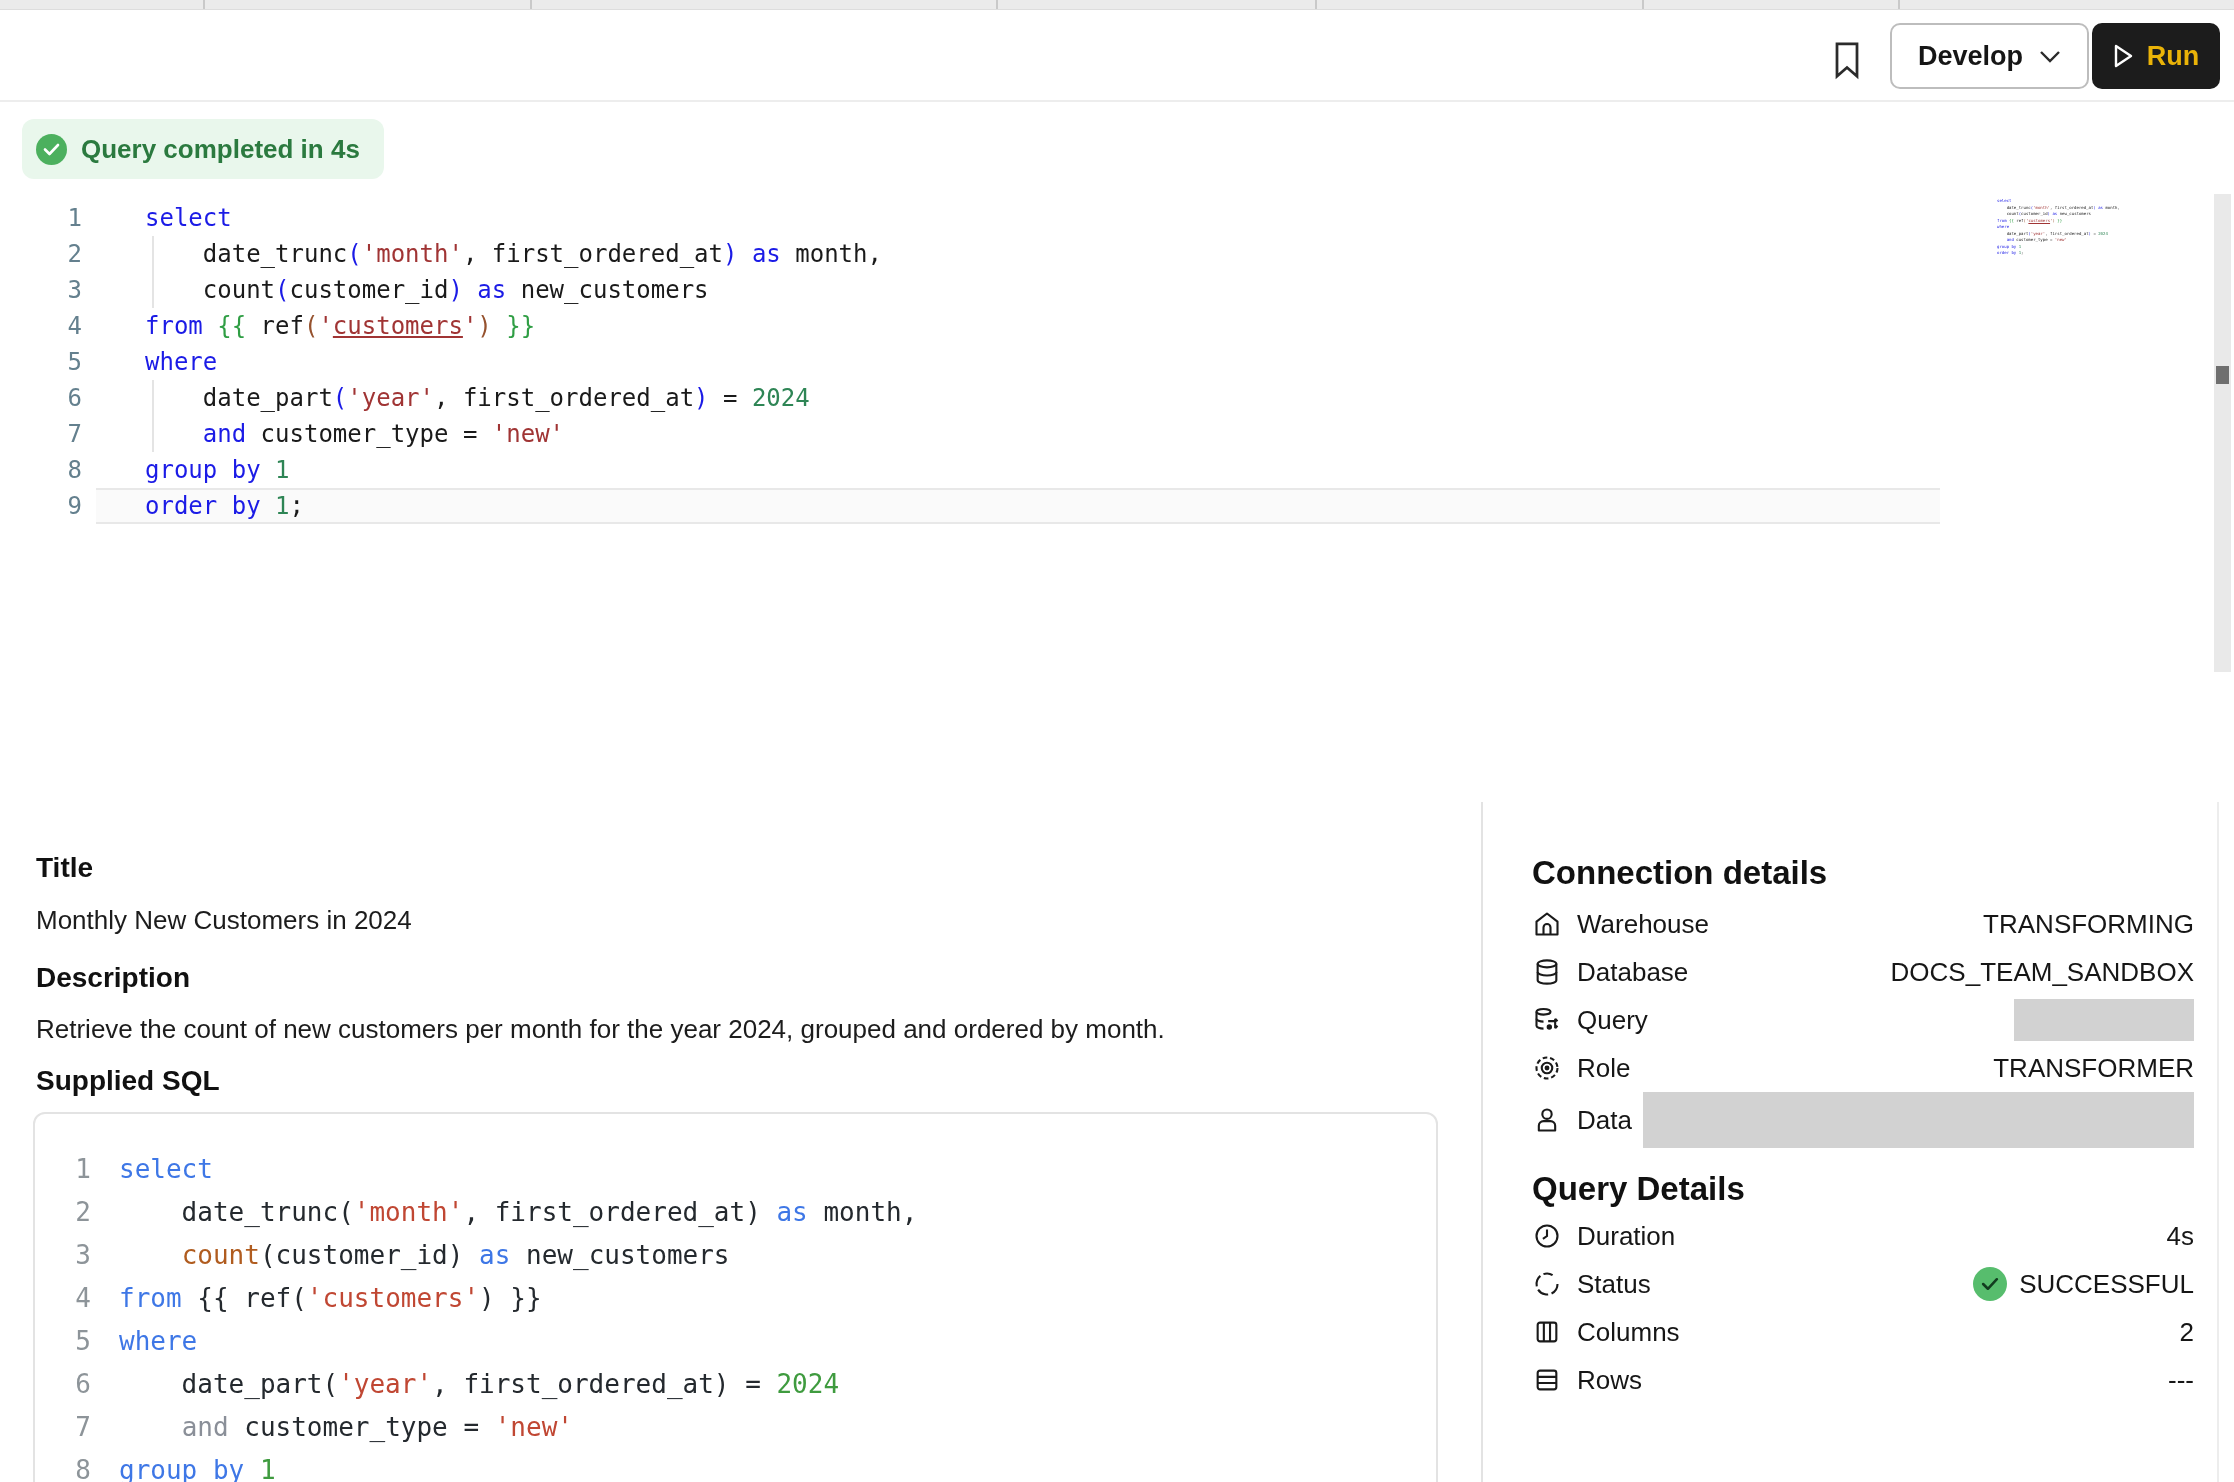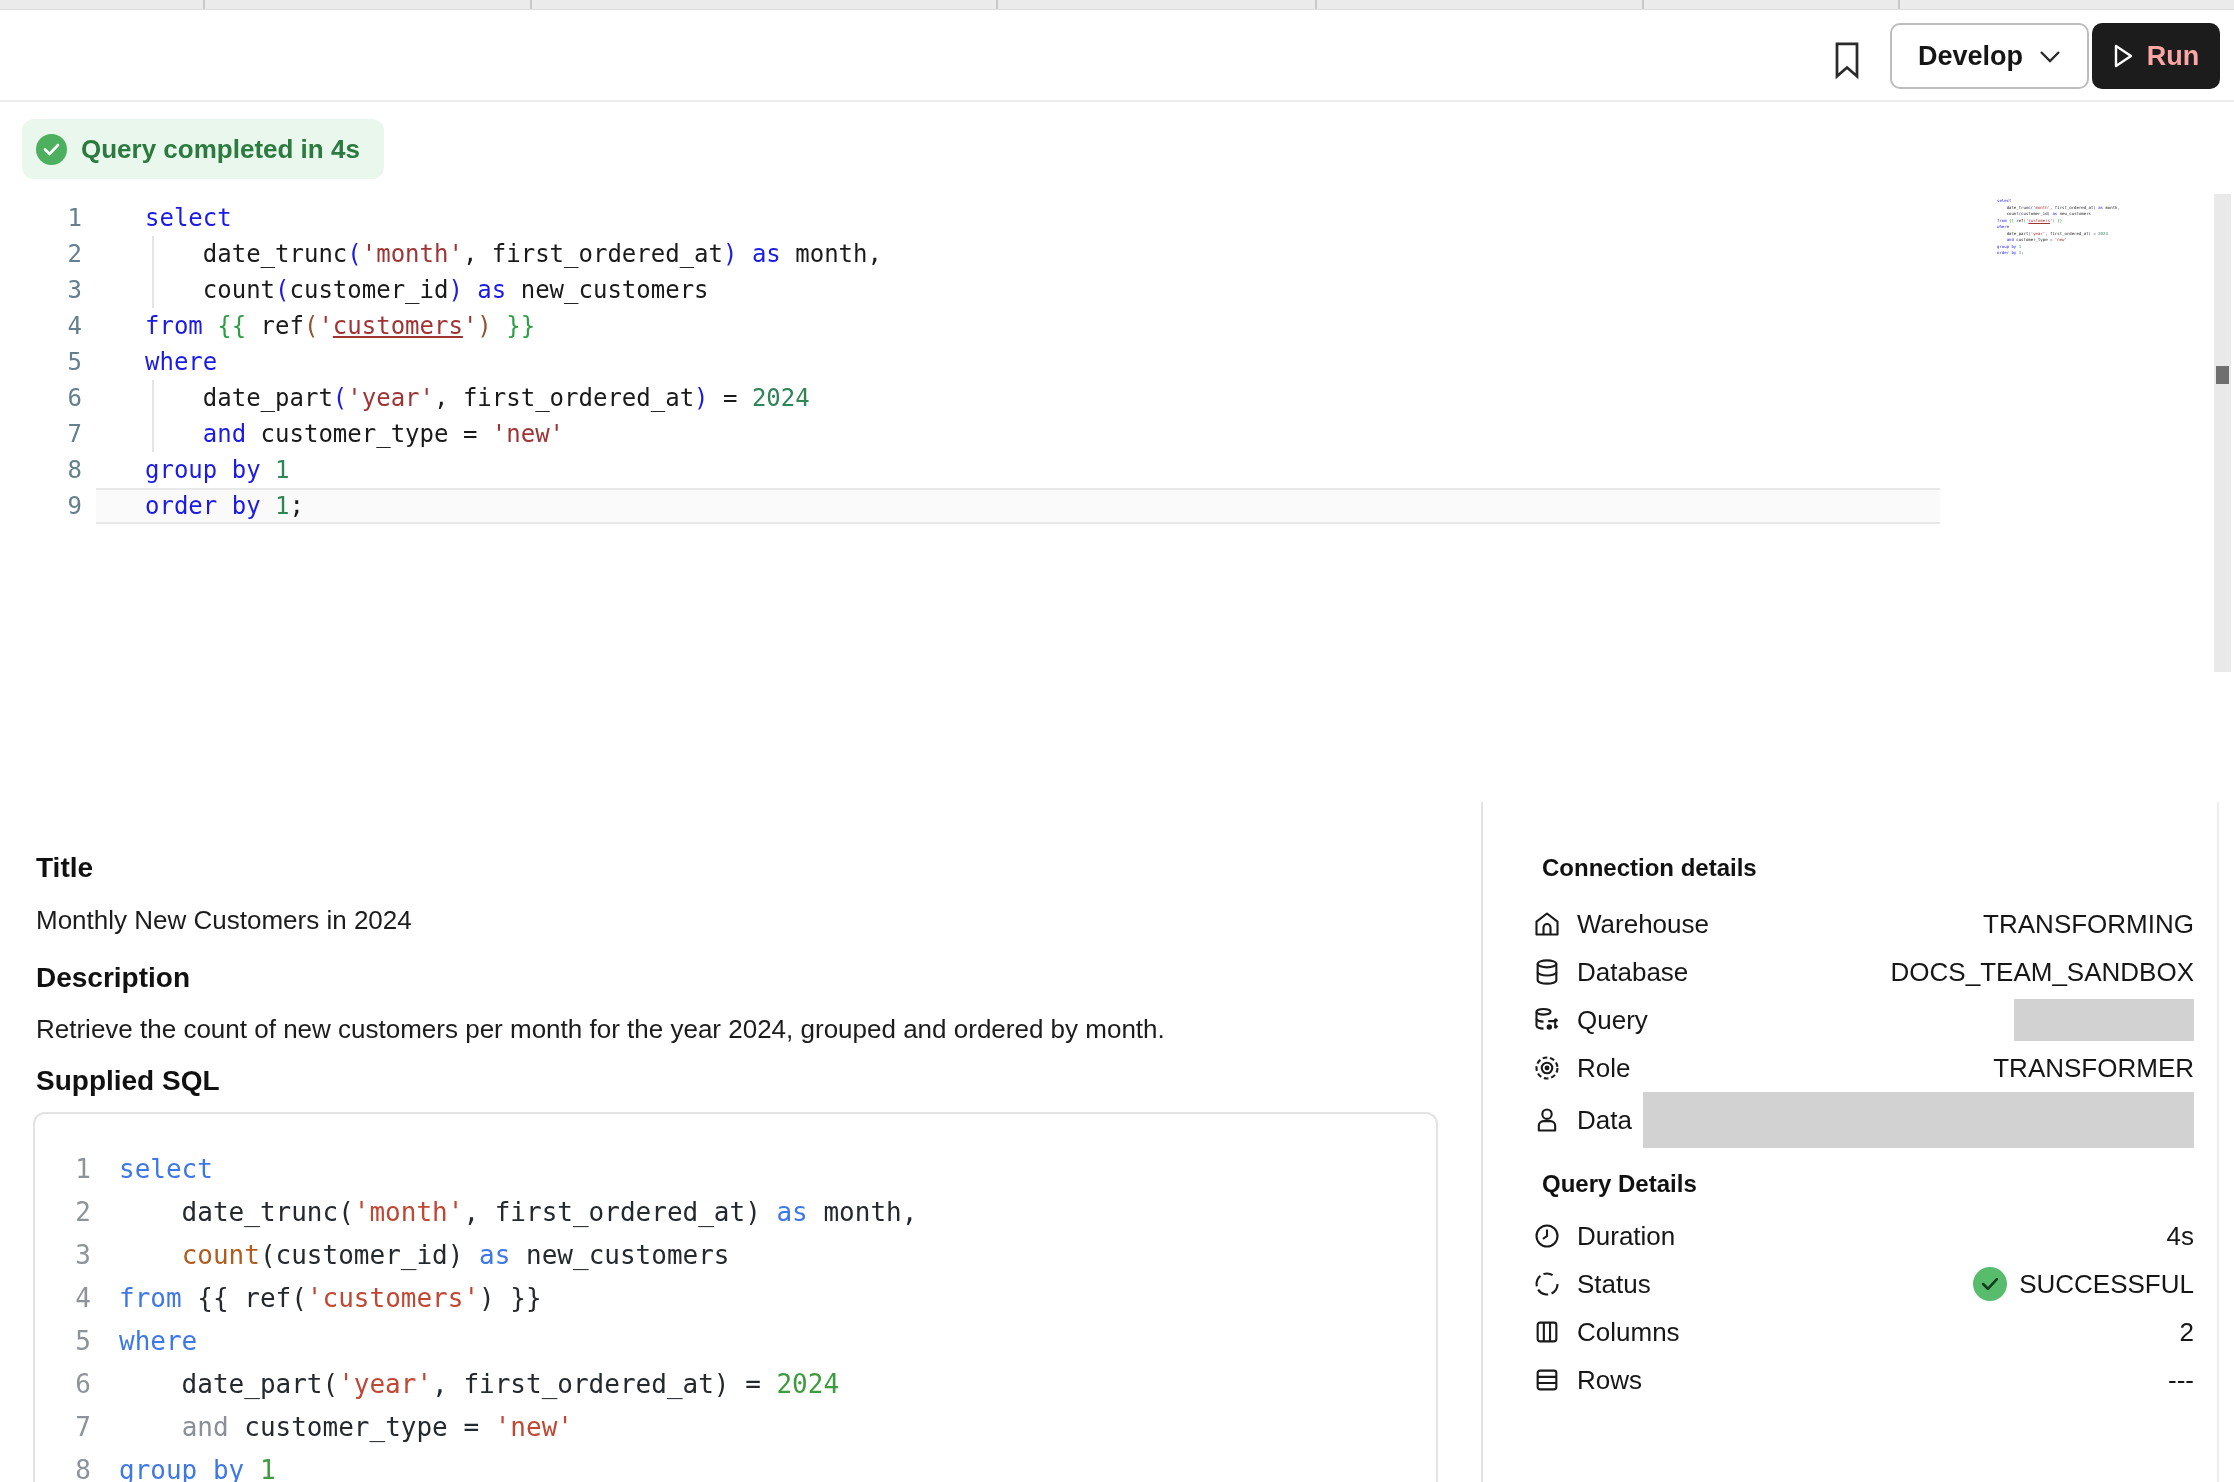--- a/index.html
+++ b/index.html
@@ -9,21 +9,21 @@
   
   .top-strip{position:absolute;left:0;top:0;width:2234px;height:9px;background:#ebebeb;border-bottom:1px solid #dddddd;}
   .top-strip .tabdiv{position:absolute;top:0;width:2px;height:9px;background:#c9c9c9;}
 
   
   .toolbar{position:absolute;left:0;top:10px;width:2234px;height:90px;background:#fff;border-bottom:2px solid #ededed;}
   .bookmark{position:absolute;left:1828px;top:26px;width:38px;height:48px;display:flex;align-items:center;justify-content:center;cursor:pointer;}
   .btn-develop{position:absolute;left:1890px;top:13px;height:66px;padding:0 26px;display:flex;align-items:center;gap:16px;
                background:#fff;border:2px solid #bdbdbd;border-radius:10px;font-size:27px;font-weight:600;color:#161616;cursor:pointer;}
   .btn-run{position:absolute;left:2092px;top:13px;height:66px;width:128px;display:flex;align-items:center;justify-content:center;gap:13px;
-           background:#1c1c1c;border:none;border-radius:10px;font-size:27px;font-weight:700;color:#fca5a5;cursor:pointer;}
+           background:#1c1c1c;border:none;border-radius:10px;font-size:27px;font-weight:700;color:#eab308;cursor:pointer;}
 
   
   .status-badge{position:absolute;left:22px;top:119px;height:60px;display:flex;align-items:center;gap:14px;padding:0 24px 0 14px;
                 background:#e9f7ec;border-radius:12px;}
   .status-badge .txt{font-size:26px;font-weight:600;color:#2b7a3f;}
   .ck-circle{width:31px;height:31px;border-radius:50%;background:#4cb05e;display:flex;align-items:center;justify-content:center;}
   .env-ctl{position:absolute;left:386px;top:121px;height:54px;display:flex;align-items:center;gap:16px;padding:0 20px 0 22px;
            background:#fff;border:2px solid #dcdcdc;border-radius:10px;cursor:pointer;}
   .env-ctl .lbl{font-size:26px;color:#111;}
   .env-pill{background:#cfdff7;border-radius:8px;padding:5px 15px;font-size:25px;font-weight:500;color:#1c2940;}
@@ -61,21 +61,21 @@
              border:2px solid #e3e3e3;border-radius:12px;background:#fff;padding-top:34px;overflow:hidden;}
   .gh-row{display:flex;height:43px;line-height:43px;font-family:"DejaVu Sans Mono", monospace;font-size:26px;}
   .gh-gutter{width:56px;flex:0 0 56px;text-align:right;color:#8d9499;user-select:none;}
   .gh-code{padding-left:28px;white-space:pre;}
   .gh-kw{color:#3e77e6}.gh-pl{color:#24292e}.gh-st{color:#c04733}.gh-nm{color:#3f9b3f}
   .gh-fn{color:#b05c1f}.gh-gy{color:#8a8f98}
 
   
   .right-panel{position:absolute;left:1481px;top:0;width:738px;height:680px;box-sizing:border-box;
                border-left:2px solid #e3e3e3;border-right:2px solid #ededed;background:#fff;padding:0 23px 0 49px;}
-  .rp-h{position:absolute;left:49px;font-size:24px;font-weight:700;color:#111;margin-left:10px;}
+  .rp-h{position:absolute;left:49px;font-size:33px;font-weight:700;color:#111;}
   .rp-rows{position:absolute;left:49px;right:23px;}
   .rp-row{display:flex;align-items:center;min-height:48px;}
   .rp-row .ic{width:30px;height:30px;flex:0 0 30px;display:flex;align-items:center;justify-content:center;margin-right:15px;color:#1a1a1a;}
   .rp-row .lb{font-size:26px;color:#161616;}
   .rp-row .val{margin-left:auto;font-size:26px;color:#161616;display:flex;align-items:center;gap:12px;}
   .redact{background:#d2d2d2;display:block;}
   .redact.sm{width:180px;height:42px;}
   .redact.lg{width:551px;height:56px;}
   .st-circle{width:34px;height:34px;border-radius:50%;background:#57bd6d;display:flex;align-items:center;justify-content:center;}
   svg{display:block;}

